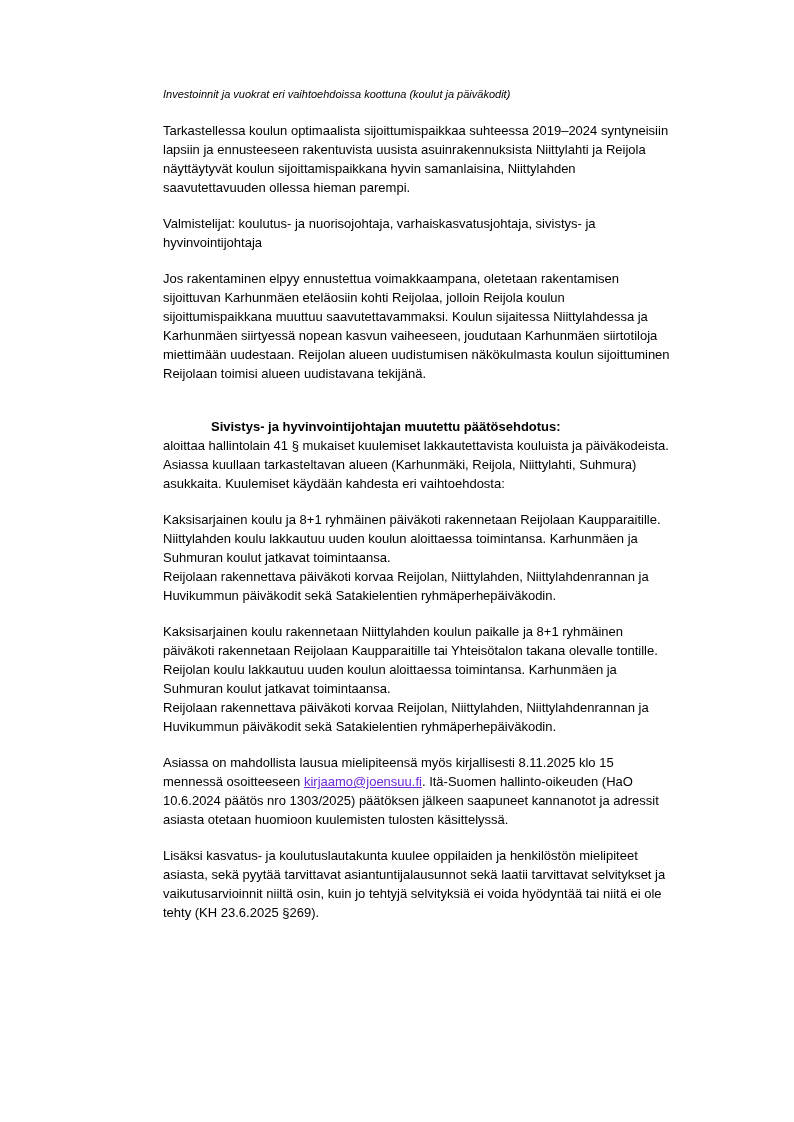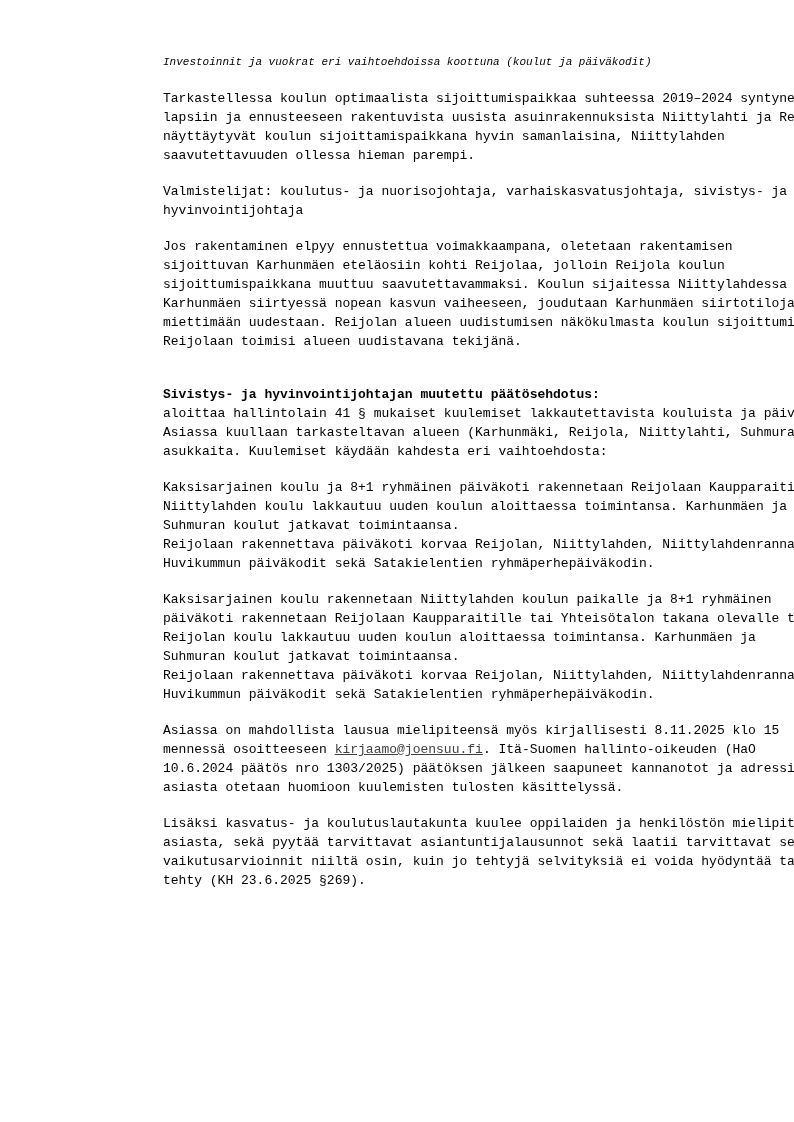--- a/index.html
+++ b/index.html
@@ -2,43 +2,43 @@
 <html><head>
 <meta charset="utf-8">
 <style>
   html, body { margin: 0; padding: 0; background: #ffffff; }
   .page {
     position: relative;
     width: 794px;
     height: 1122px;
     background: #ffffff;
     box-sizing: border-box;
-    padding: 55px 50px 40px 163px;
-    font-family: Liberation Mono, monospace;
+    padding: 87px 50px 40px 163px;
+    font-family: Liberation Sans, sans-serif;
     font-size: 13px;
     line-height: 19px;
     color: #000000;
     overflow: hidden;
   }
   .caption {
     margin: 0 0 20px 0;
     font-size: 11px;
     line-height: 14px;
     font-style: italic;
     white-space: pre;
   }
   .para {
     margin: 0 0 17px 0;
     white-space: pre;
   }
-  .para.nogap { margin-bottom: 0; }
+  .para.nogap { margin-bottom: 0; margin-left: 48px; }
   .para.biggap { margin-bottom: 34px; }
   .bold { font-weight: bold; }
   a.email-link {
-    color: #404040;
+    color: #6d28d9;
     text-decoration: underline;
     cursor: pointer;
   }
 </style>
 </head>
 <body>
 
 <div class="page">
 
   <p class="caption">Investoinnit ja vuokrat eri vaihtoehdoissa koottuna (koulut ja päiväkodit)</p>

